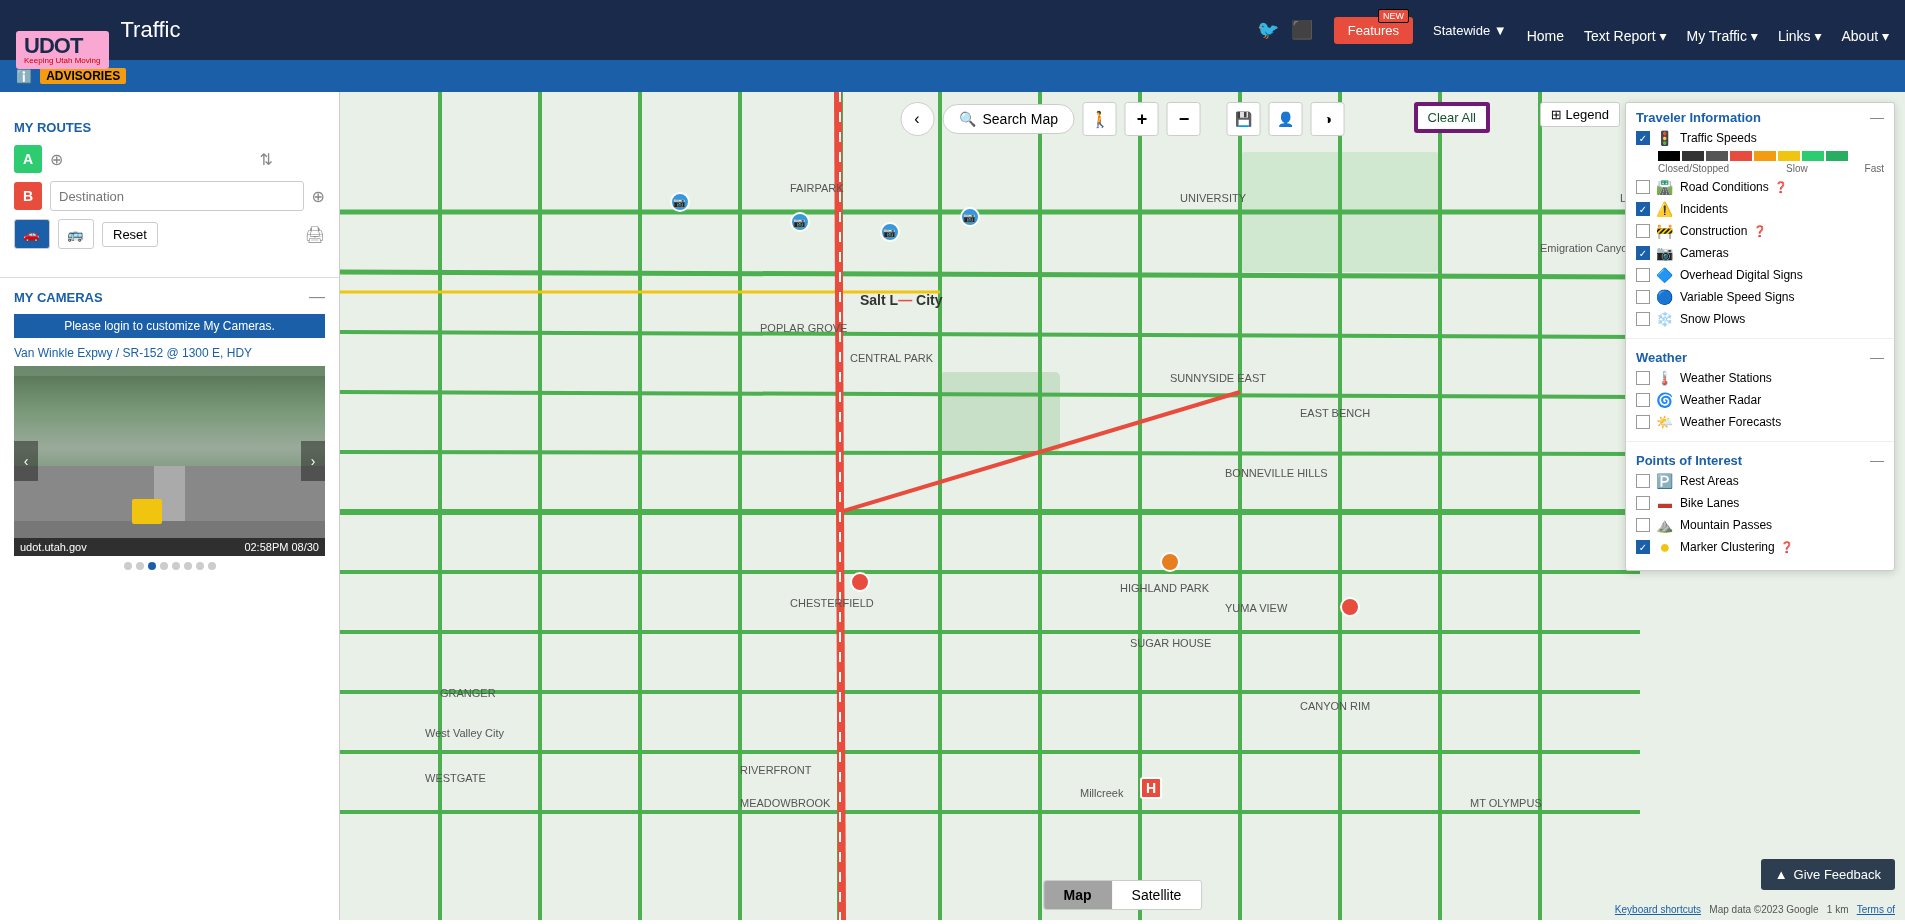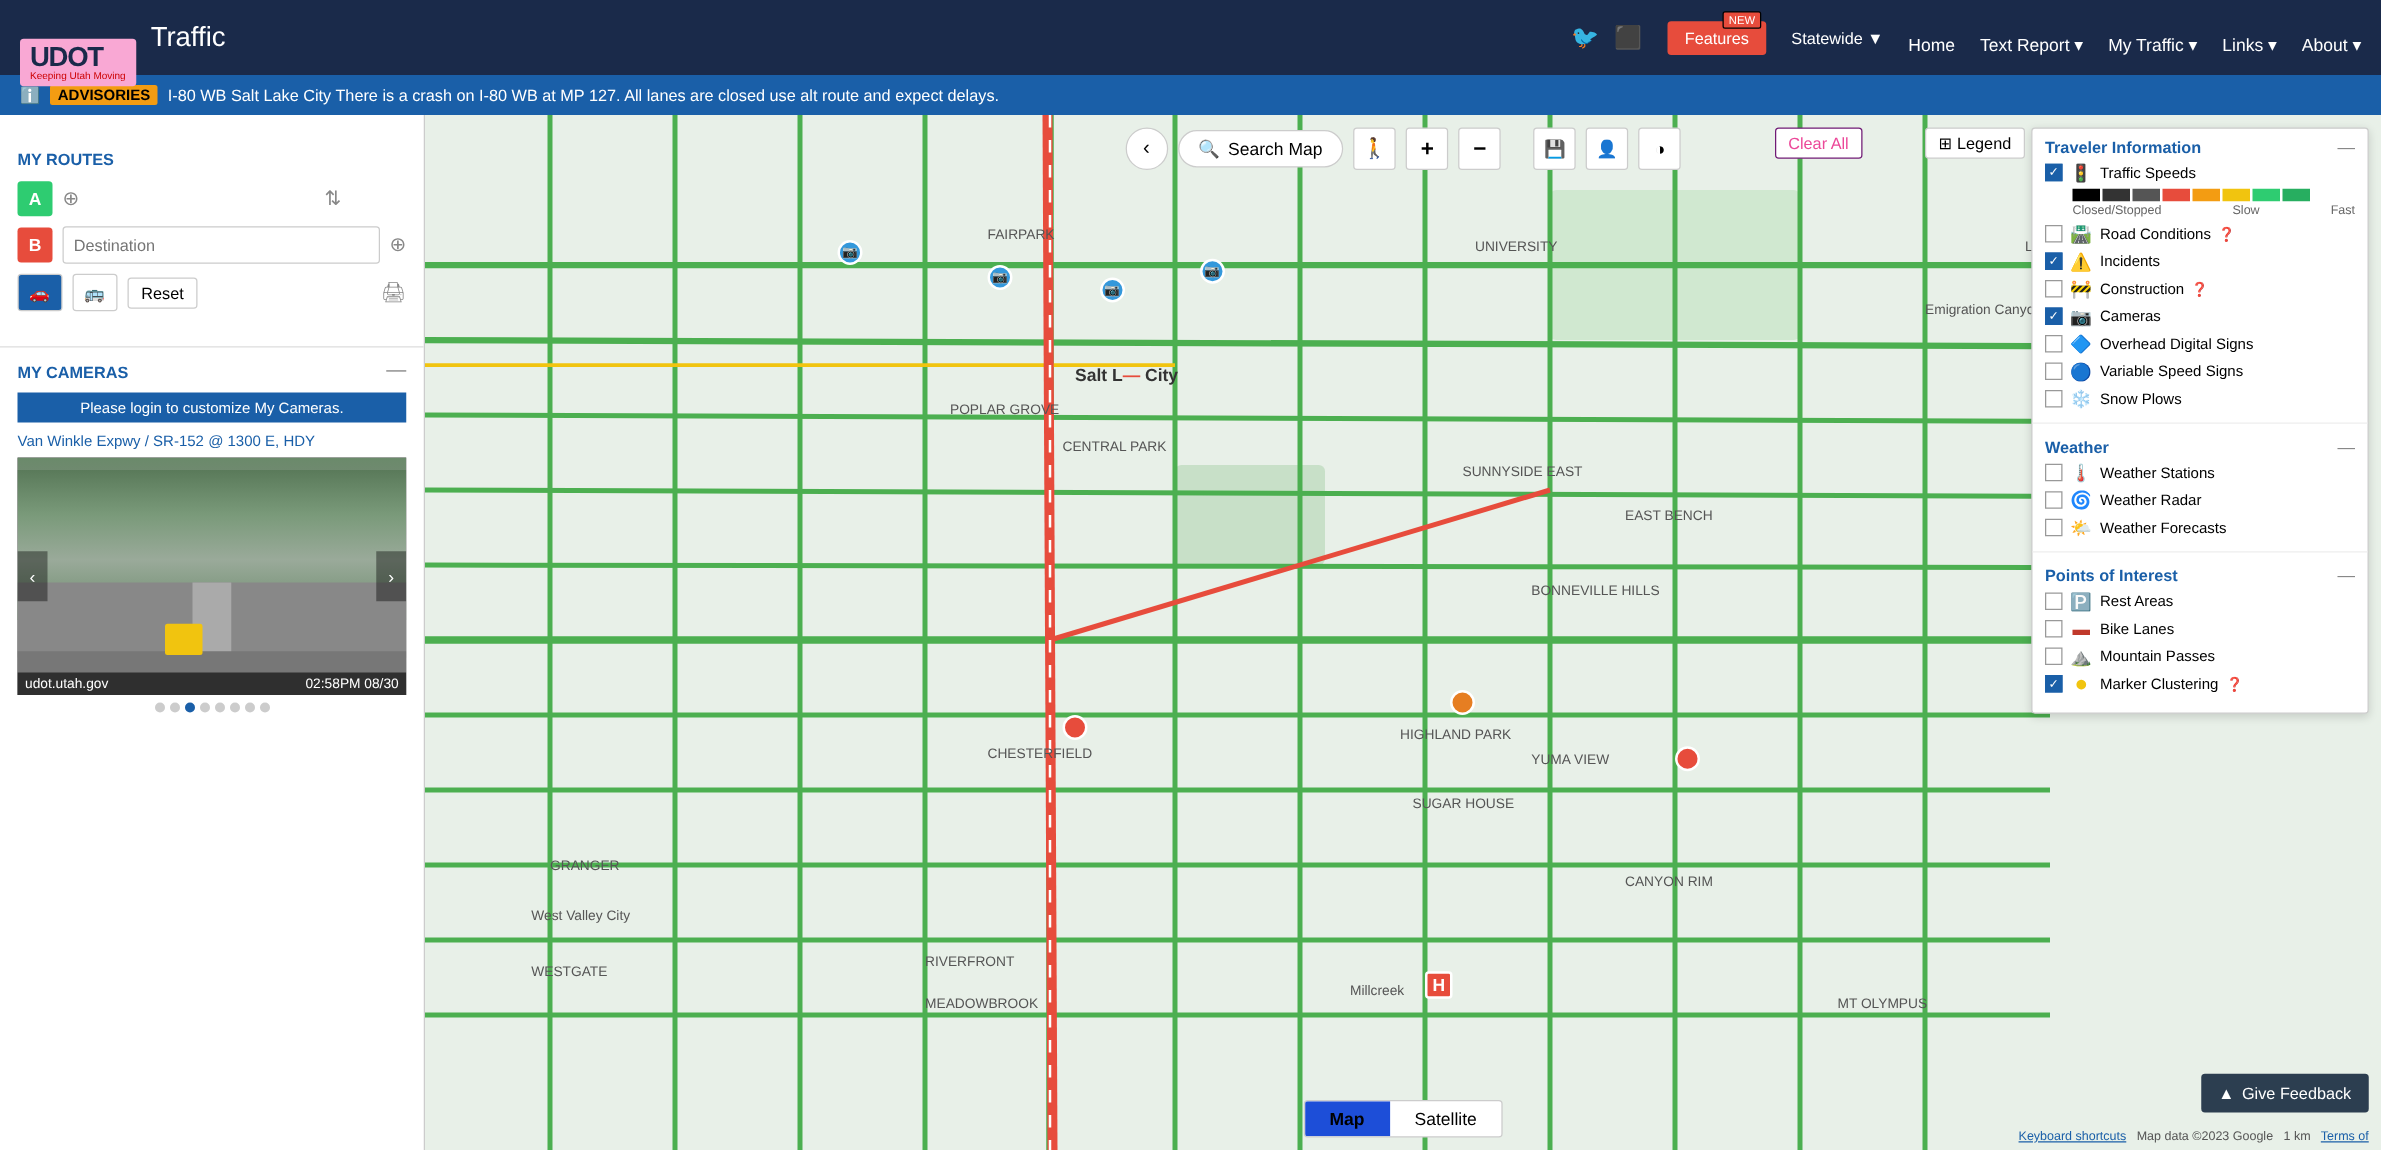--- a/index.html
+++ b/index.html
@@ -404,21 +404,21 @@
       display: flex;
       overflow: hidden;
     }
     .map-type-btn {
       padding: 6px 20px;
       border: none;
       background: transparent;
       cursor: pointer;
       font-size: 14px;
     }
-    .map-type-btn.active { background: #1d4ed8; font-weight: bold; }
+    .map-type-btn.active { background: #a3a3a3; font-weight: bold; }
 
     
     #map-attribution {
       position: absolute;
       bottom: 5px;
       right: 10px;
       font-size: 10px;
       color: #555;
       z-index: 40;
     }
@@ -449,27 +449,27 @@
       z-index: 51;
       display: flex;
       align-items: center;
       gap: 4px;
     }
     #clear-all-btn {
       position: absolute;
       top: 10px;
       right: 415px;
       background: #fff;
-      border: 1px solid #701a75;
+      border: 4px solid #701a75;
       padding: 4px 10px;
       cursor: pointer;
       font-size: 13px;
       border-radius: 3px;
       z-index: 51;
-      color: #ec4899;
+      color: #14532d;
     }
     .legend-section {
       padding: 6px 10px 2px 10px;
     }
     .legend-section-header {
       display: flex;
       align-items: center;
       justify-content: space-between;
       margin-bottom: 4px;
     }
@@ -635,21 +635,20 @@
       <a href="#">My Traffic ▾</a>
       <a href="#">Links ▾</a>
       <a href="#">About ▾</a>
     </nav>
   </div>
 </div>
 
 <div id="advisory-bar">
   <span>ℹ️</span>
   <span class="adv-label">ADVISORIES</span>
-  <span>I-80 WB Salt Lake City  There is a crash on I-80 WB at MP 127. All lanes are closed use alt route and expect delays.</span>
 </div>
 
 <div id="main">
 
   <div id="left-panel">
 
     <div id="my-routes">
       <h3>MY ROUTES</h3>
 
       <div class="route-row" style="position:relative;">

